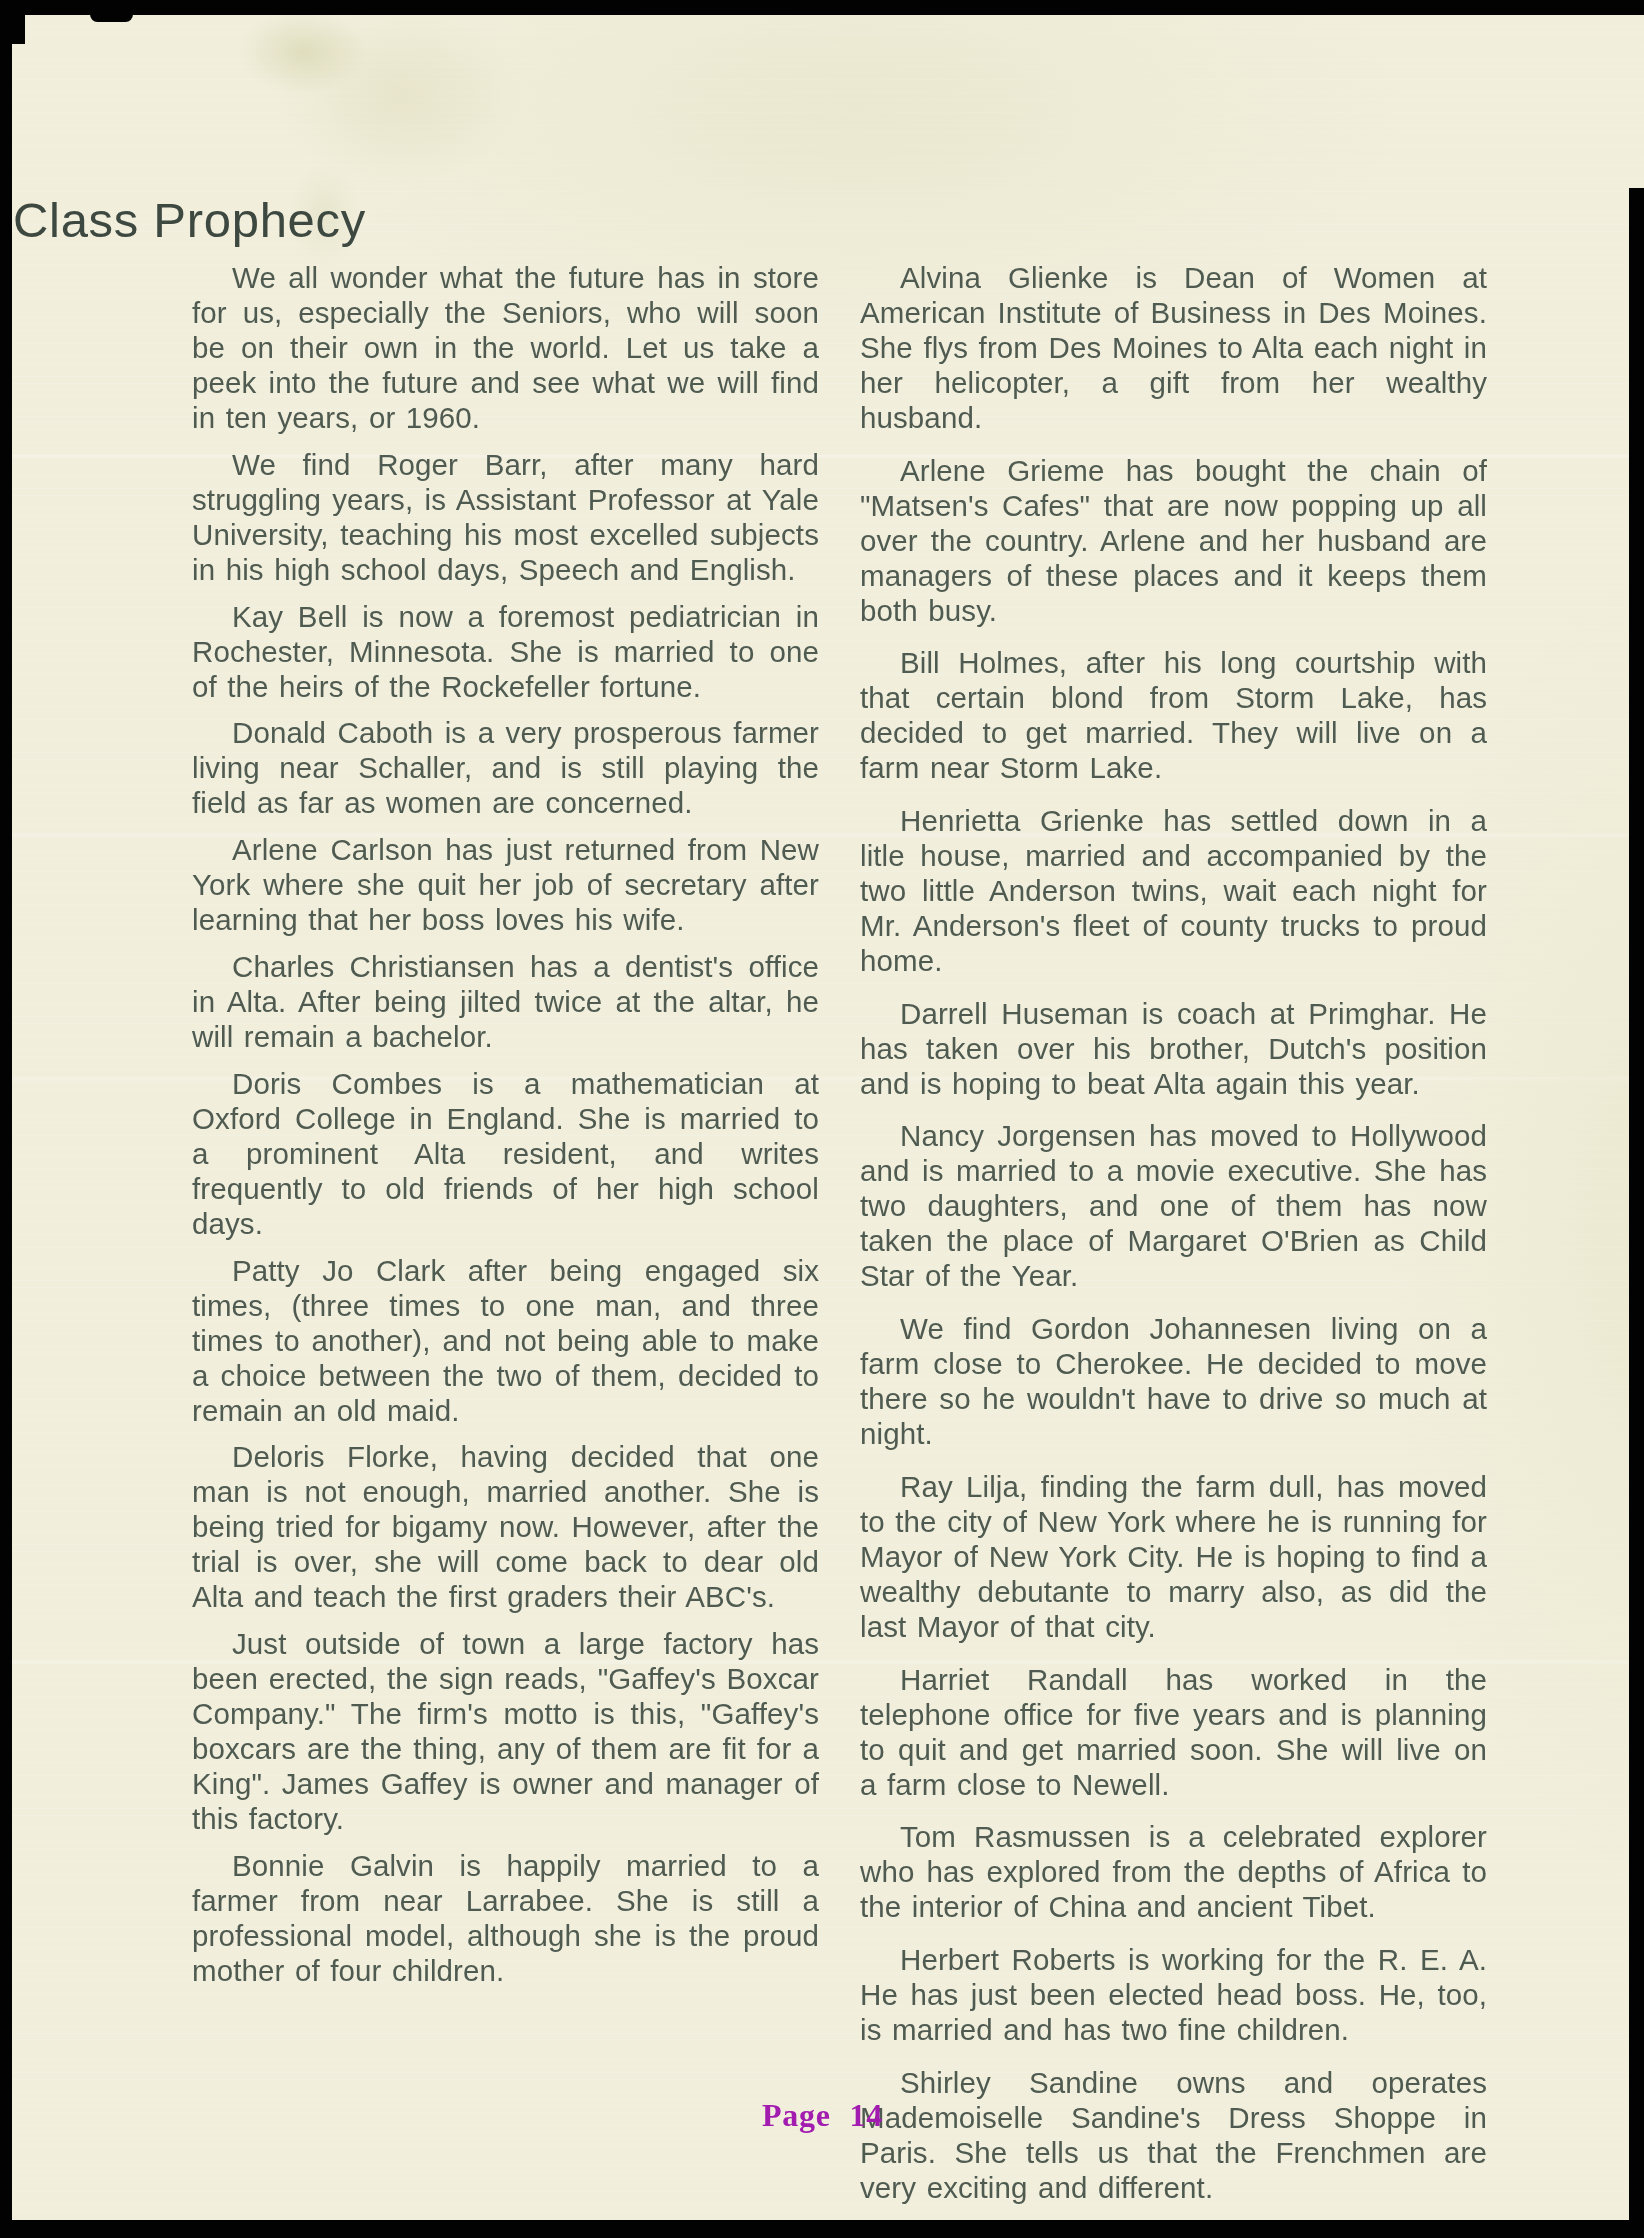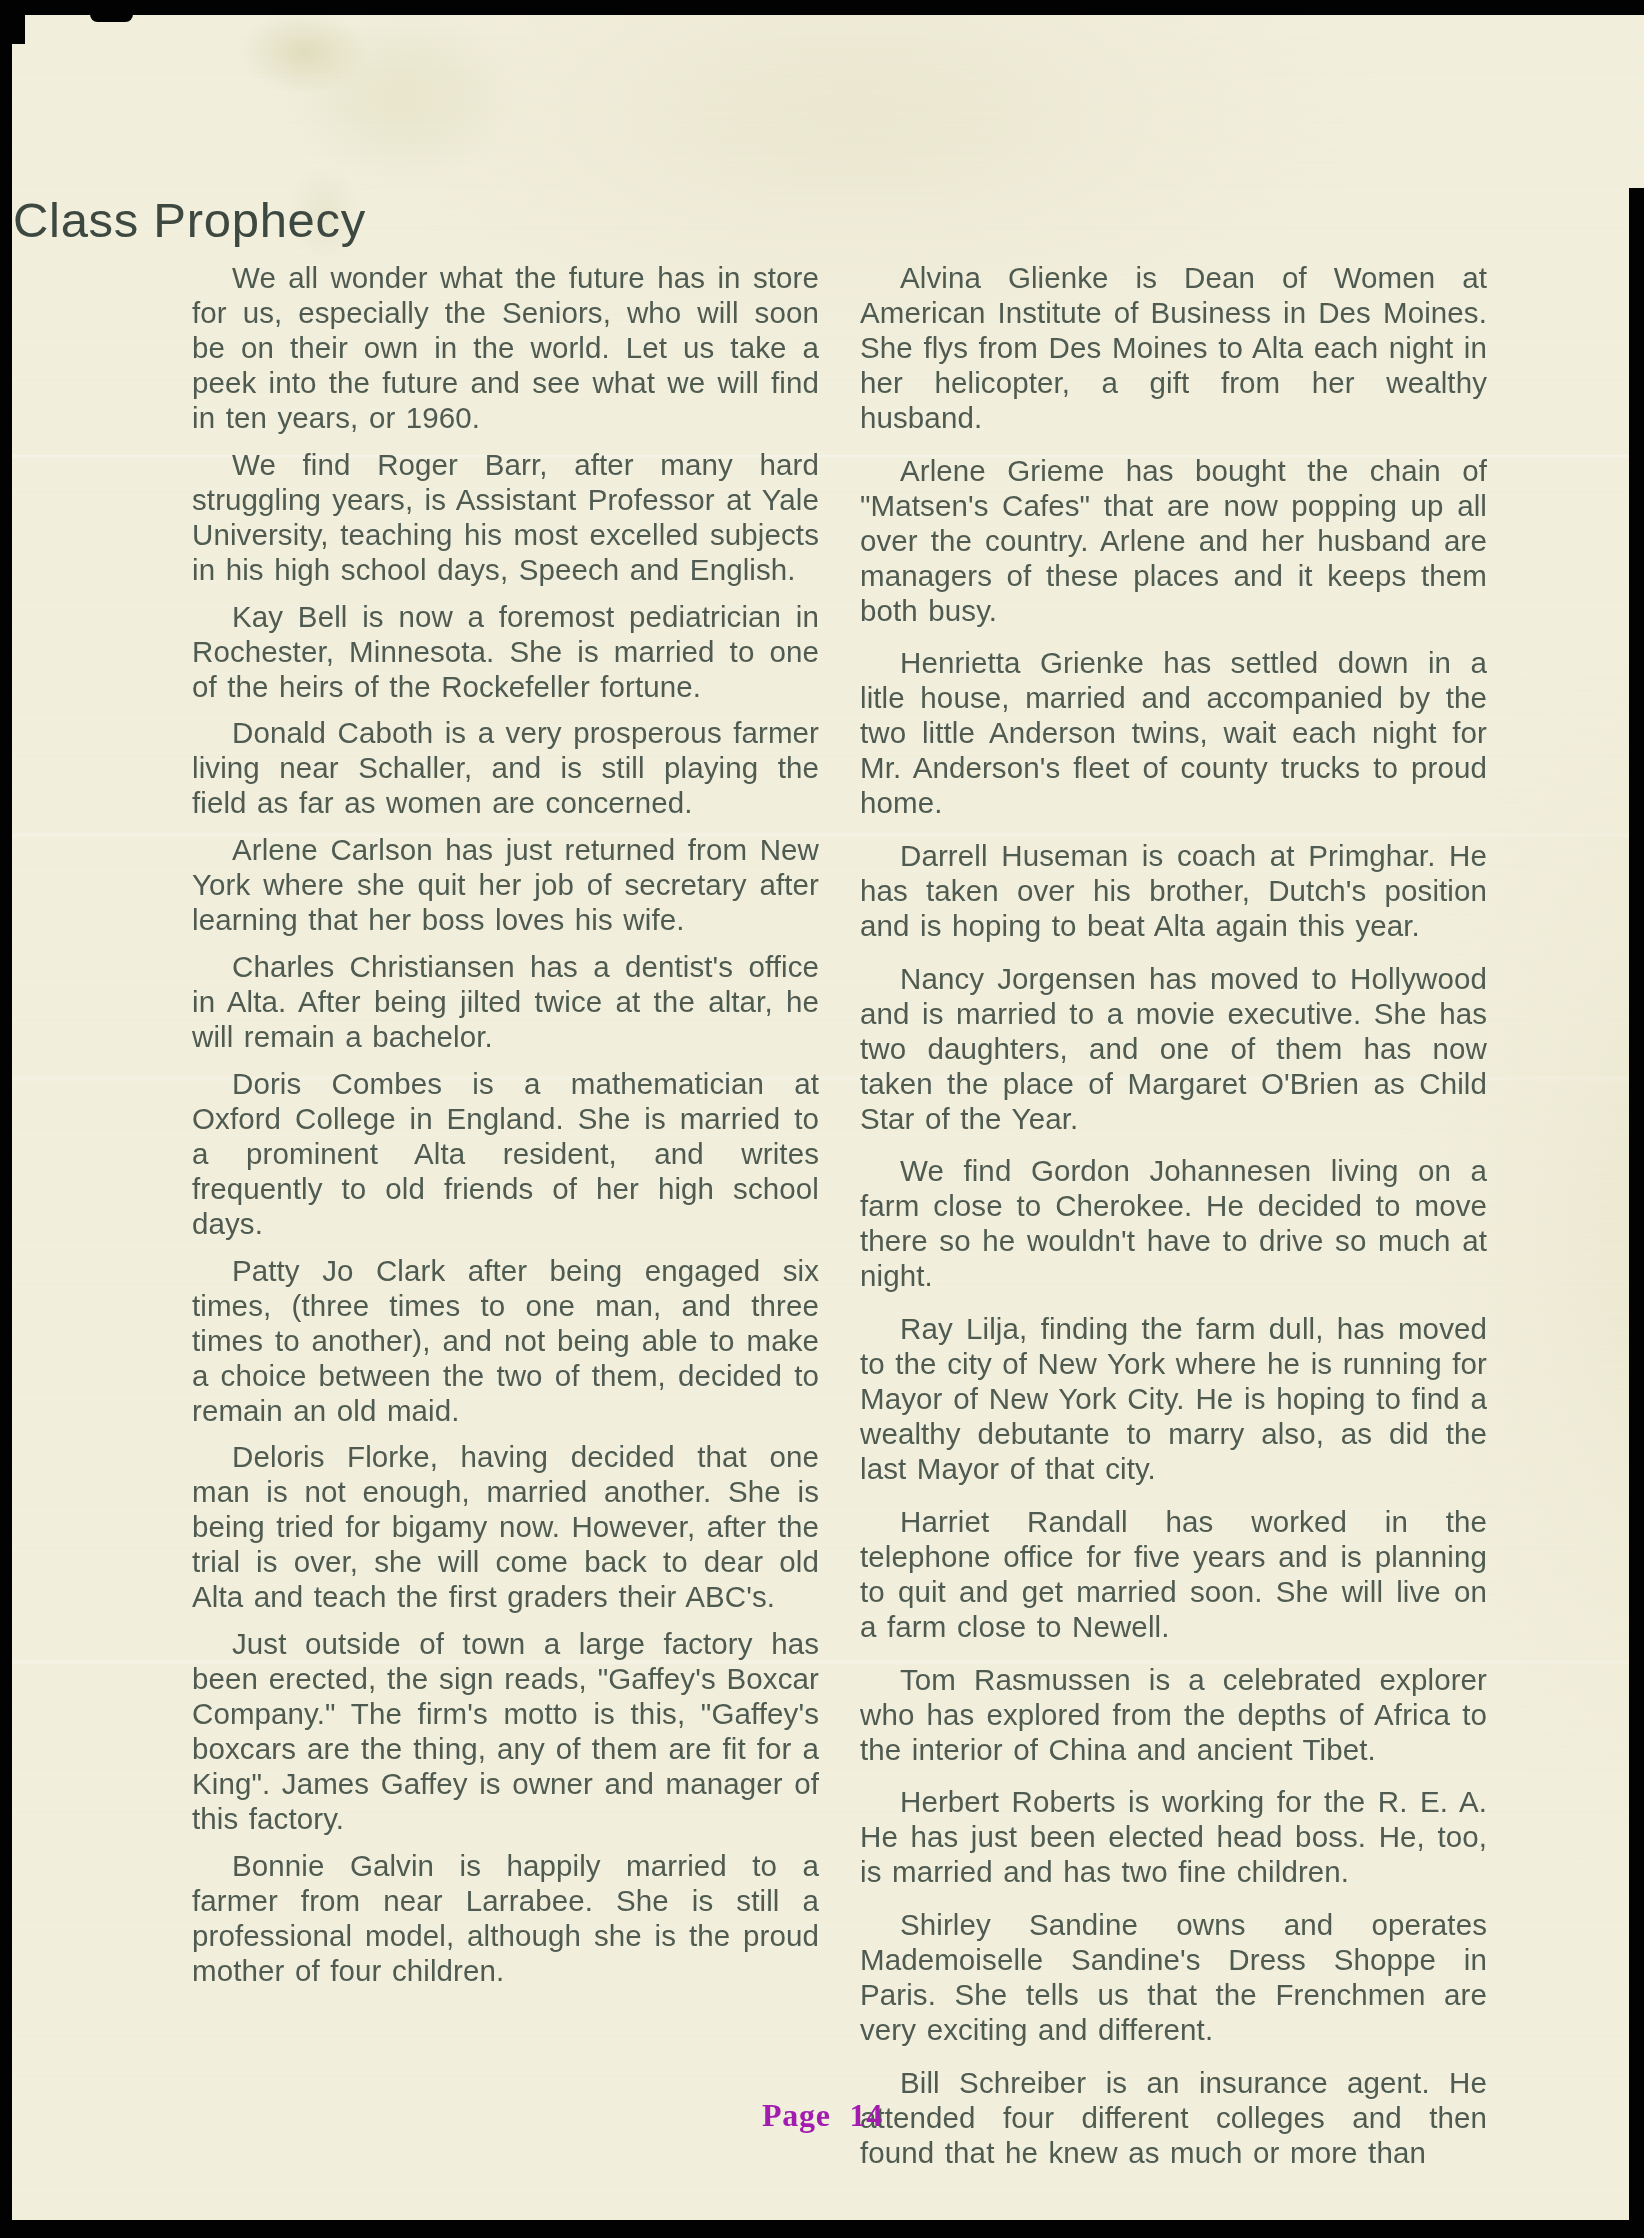--- a/index.html
+++ b/index.html
@@ -101,20 +101,21 @@
       <p>Charles Christiansen has a dentist's office in Alta. After being jilted twice at the altar, he will remain a bachelor.</p>
       <p>Doris Combes is a mathematician at Oxford College in England. She is married to a prominent Alta resident, and writes frequently to old friends of her high school days.</p>
       <p>Patty Jo Clark after being engaged six times, (three times to one man, and three times to another), and not being able to make a choice between the two of them, decided to remain an old maid.</p>
       <p>Deloris Florke, having decided that one man is not enough, married another. She is being tried for bigamy now. However, after the trial is over, she will come back to dear old Alta and teach the first graders their ABC's.</p>
       <p>Just outside of town a large factory has been erected, the sign reads, "Gaffey's Boxcar Company." The firm's motto is this, "Gaffey's boxcars are the thing, any of them are fit for a King". James Gaffey is owner and manager of this factory.</p>
       <p>Bonnie Galvin is happily married to a farmer from near Larrabee. She is still a professional model, although she is the proud mother of four children.</p>
     </div>
     <div class="col col-right">
       <p>Alvina Glienke is Dean of Women at American Institute of Business in Des Moines. She flys from Des Moines to Alta each night in her helicopter, a gift from her wealthy husband.</p>
       <p>Arlene Grieme has bought the chain of "Matsen's Cafes" that are now popping up all over the country. Arlene and her husband are managers of these places and it keeps them both busy.</p>
+      <p>Bill Holmes, after his long courtship with that certain blond from Storm Lake, has decided to get married. They will live on a farm near Storm Lake.</p>
       <p>Henrietta Grienke has settled down in a litle house, married and accompanied by the two little Anderson twins, wait each night for Mr. Anderson's fleet of county trucks to proud home.</p>
       <p>Darrell Huseman is coach at Primghar. He has taken over his brother, Dutch's position and is hoping to beat Alta again this year.</p>
       <p>Nancy Jorgensen has moved to Hollywood and is married to a movie executive. She has two daughters, and one of them has now taken the place of Margaret O'Brien as Child Star of the Year.</p>
       <p>We find Gordon Johannesen living on a farm close to Cherokee. He decided to move there so he wouldn't have to drive so much at night.</p>
       <p>Ray Lilja, finding the farm dull, has moved to the city of New York where he is running for Mayor of New York City. He is hoping to find a wealthy debutante to marry also, as did the last Mayor of that city.</p>
       <p>Harriet Randall has worked in the telephone office for five years and is planning to quit and get married soon. She will live on a farm close to Newell.</p>
       <p>Tom Rasmussen is a celebrated explorer who has explored from the depths of Africa to the interior of China and ancient Tibet.</p>
       <p>Herbert Roberts is working for the R. E. A. He has just been elected head boss. He, too, is married and has two fine children.</p>
       <p>Shirley Sandine owns and operates Mademoiselle Sandine's Dress Shoppe in Paris. She tells us that the Frenchmen are very exciting and different.</p>
       <p>Bill Schreiber is an insurance agent. He attended four different colleges and then found that he knew as much or more than</p>

